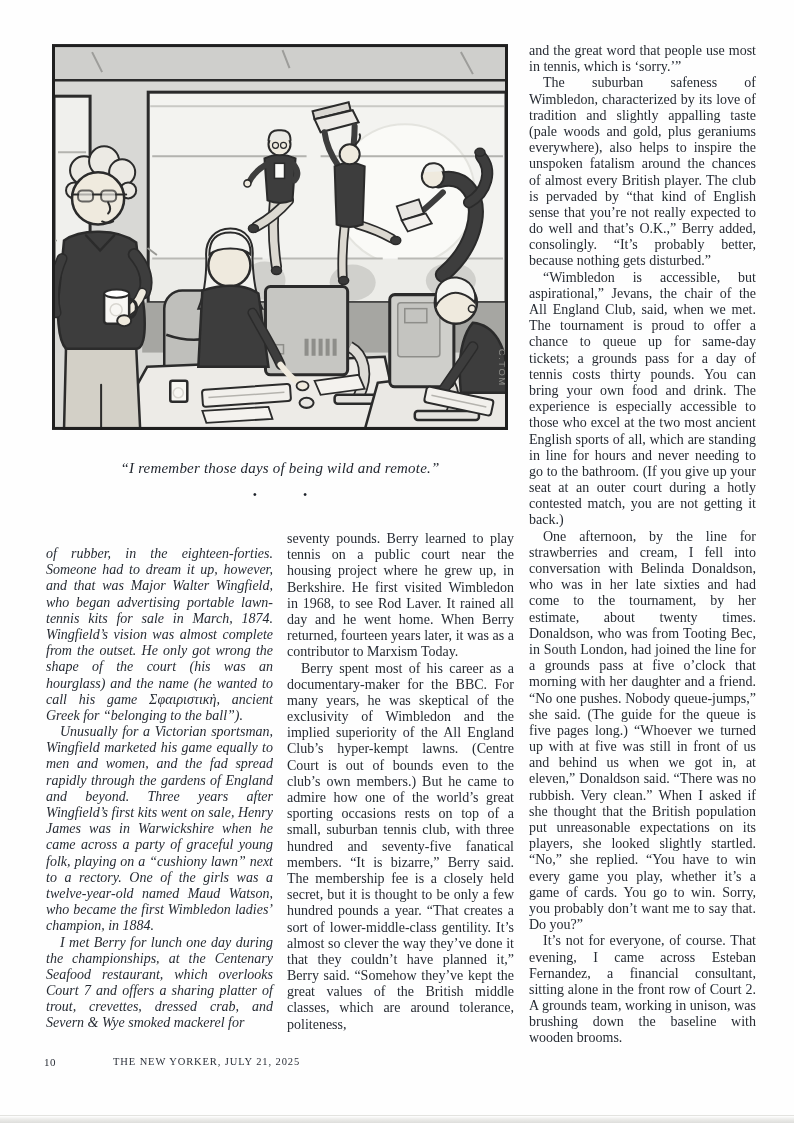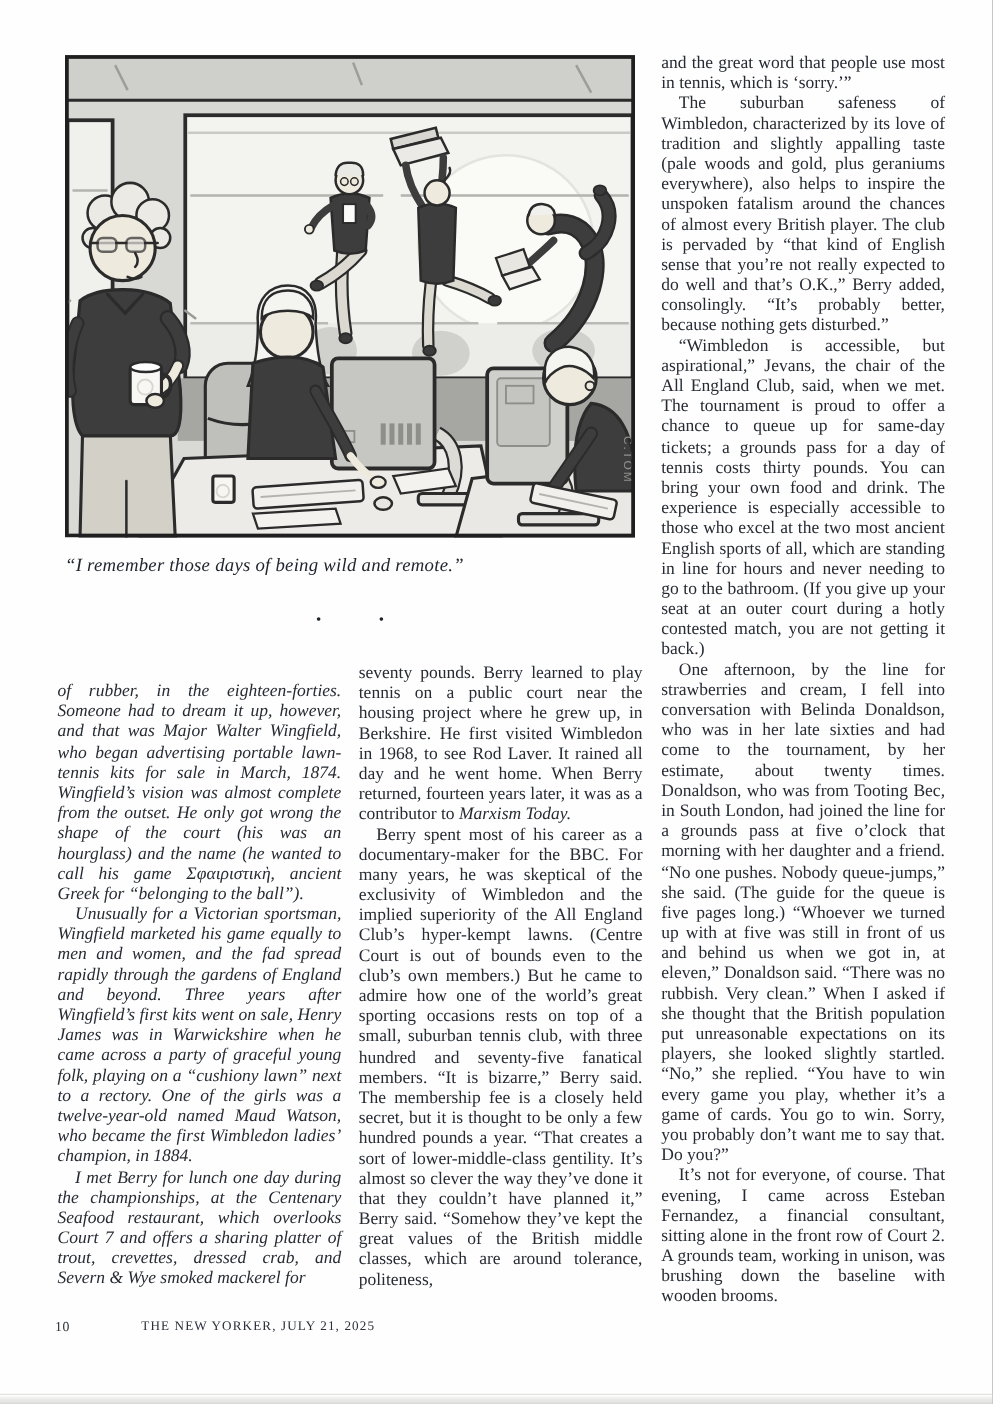--- a/index.html
+++ b/index.html
@@ -4,34 +4,34 @@
 <style>
   html,body{margin:0;padding:0;background:#9a9a9a;}
   .page{
     position:relative;width:794px;height:1123px;background:#fefefe;
     margin:0 auto;overflow:hidden;
     font-family:"Liberation Serif","DejaVu Serif",serif;color:#262b33;
   }
   .cartoon-wrap{position:absolute;left:52px;top:44px;width:456px;height:386px;}
   .cartoon-wrap svg{display:block;}
   .caption{
-    position:absolute;left:52px;top:445px;width:456px;
+    position:absolute;left:52px;top:460px;width:456px;text-align:center;
     font-style:italic;font-size:15px;letter-spacing:.2px;color:#21262e;
   }
   .dots{
     position:absolute;left:52px;top:488px;width:456px;display:flex;
     justify-content:center;gap:46px;font-size:12px;color:#1d222a;
   }
   .col{
     position:absolute;width:227px;text-align:justify;
     font-size:14px;line-height:16.18px;color:#262b33;
   }
   .col p{margin:0;}
   .col p.indent{text-indent:14px;}
-  .ital{font-style:italic;}
+  .ital{}
   #col-0{left:46px;top:546px;font-style:italic;}
   #col-1{left:287px;top:531px;}
   #col-2{left:529px;top:43px;}
   .footer{position:absolute;left:0;top:1056px;width:794px;height:20px;font-size:11px;color:#2a2f38;}
   .page-num{position:absolute;left:44px;top:0;letter-spacing:.5px;}
   .pub-line{position:absolute;left:113px;top:0;letter-spacing:.9px;font-size:10.5px;text-align:right;}
   .next-page-edge{
     position:absolute;left:0;bottom:0;width:794px;height:7px;
     background:linear-gradient(#ffffff 0%,#ececea 45%,#dededb 100%);
     border-top:1px solid #e3e3e0;

